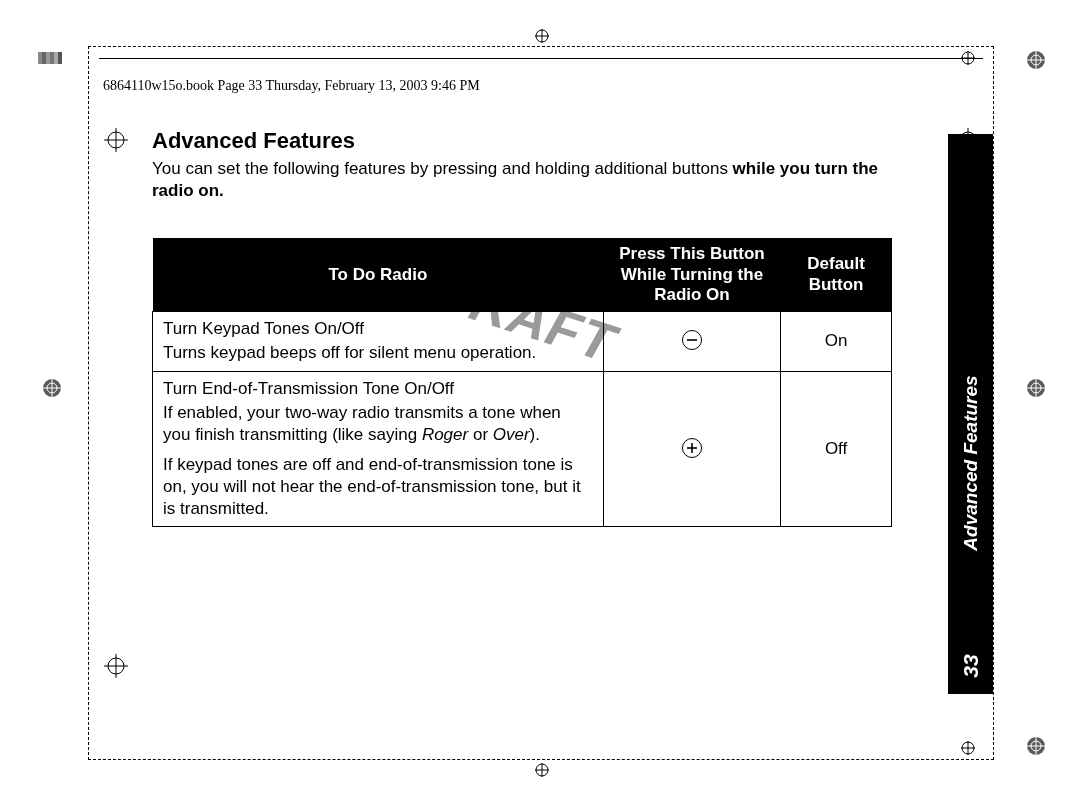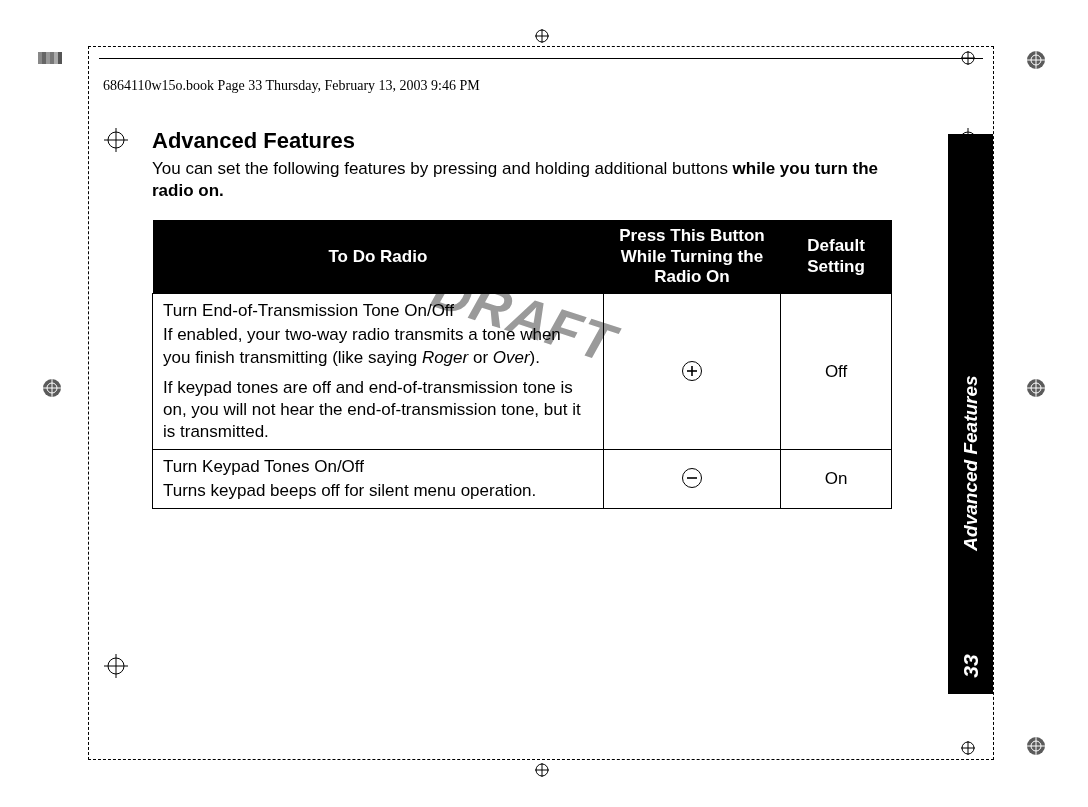--- a/index.html
+++ b/index.html
@@ -67,21 +67,21 @@
     width: 740px;
   }
   .title {
     font-size: 22px;
     font-weight: bold;
     margin-bottom: 4px;
   }
   .intro {
     font-size: 17px;
     line-height: 1.3;
-    margin-bottom: 18px;
+    margin-bottom: 36px;
   }
   .intro .bold { font-weight: bold; }
   table.feat {
     width: 100%;
     border-collapse: collapse;
     font-size: 17px;
   }
   table.feat thead th {
     background: #000;
     color: #fff;
@@ -280,51 +280,51 @@
   <div class="title">Advanced Features</div>
   <p class="intro">
     <span>You can set the following features by pressing and holding additional buttons </span><span class="bold">while you turn the radio on.</span>
   </p>
 
   <table class="feat">
     <thead>
       <tr>
         <th class="c1">To Do Radio</th>
         <th class="c2">Press This Button While Turning the Radio On</th>
-        <th class="c3">Default Setting</th>
+        <th class="c3">Default Button</th>
       </tr>
     </thead>
     <tbody>
+      <tr>
+        <td>
+          <span class="row-title">Turn Keypad Tones On/Off</span>
+          <span class="row-desc">Turns keypad beeps off for silent menu operation.</span>
+        </td>
+        <td class="center">
+          <span class="icon-circ">
+            <svg width="12" height="12">
+                <line x1="1" y1="6" x2="11" y2="6" stroke="#000" stroke-width="1.6"></line>
+              </svg>
+          </span>
+        </td>
+        <td class="center">On</td>
+      </tr>
       <tr>
         <td>
           <span class="row-title">Turn End-of-Transmission Tone On/Off</span>
           <span class="row-desc">
             <span>If enabled, your two-way radio transmits a tone when you finish transmitting (like saying </span><span class="italic">Roger</span><span> or </span><span class="italic">Over</span><span>).</span>
           </span>
           <span class="row-para2">If keypad tones are off and end-of-transmission tone is on, you will not hear the end-of-transmission tone, but it is transmitted.</span>
         </td>
         <td class="center">
           <span class="icon-circ">
             <svg width="12" height="12">
                 <line x1="1" y1="6" x2="11" y2="6" stroke="#000" stroke-width="1.6"></line>
                 <line x1="6" y1="1" x2="6" y2="11" stroke="#000" stroke-width="1.6"></line>
               </svg>
           </span>
         </td>
         <td class="center">Off</td>
       </tr>
-      <tr>
-        <td>
-          <span class="row-title">Turn Keypad Tones On/Off</span>
-          <span class="row-desc">Turns keypad beeps off for silent menu operation.</span>
-        </td>
-        <td class="center">
-          <span class="icon-circ">
-            <svg width="12" height="12">
-                <line x1="1" y1="6" x2="11" y2="6" stroke="#000" stroke-width="1.6"></line>
-              </svg>
-          </span>
-        </td>
-        <td class="center">On</td>
-      </tr>
     </tbody>
   </table>
 </div>
 
 </body></html>

